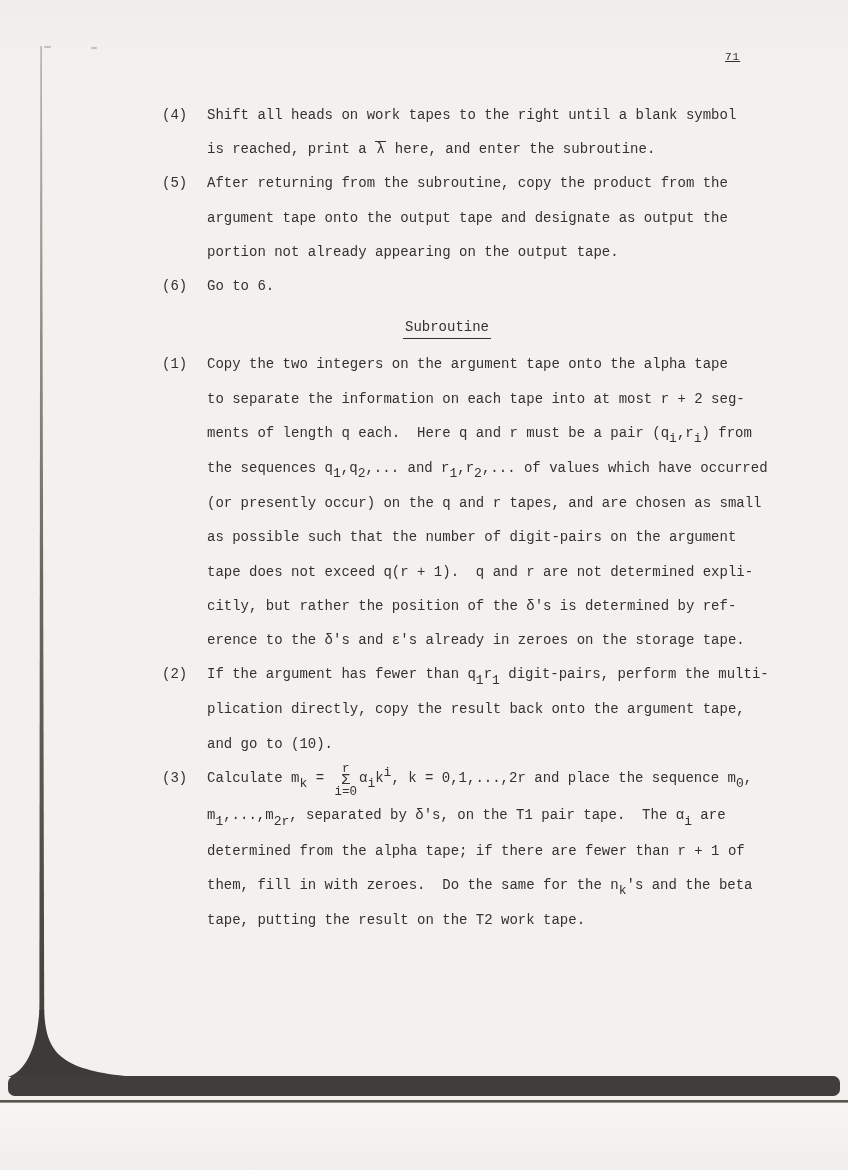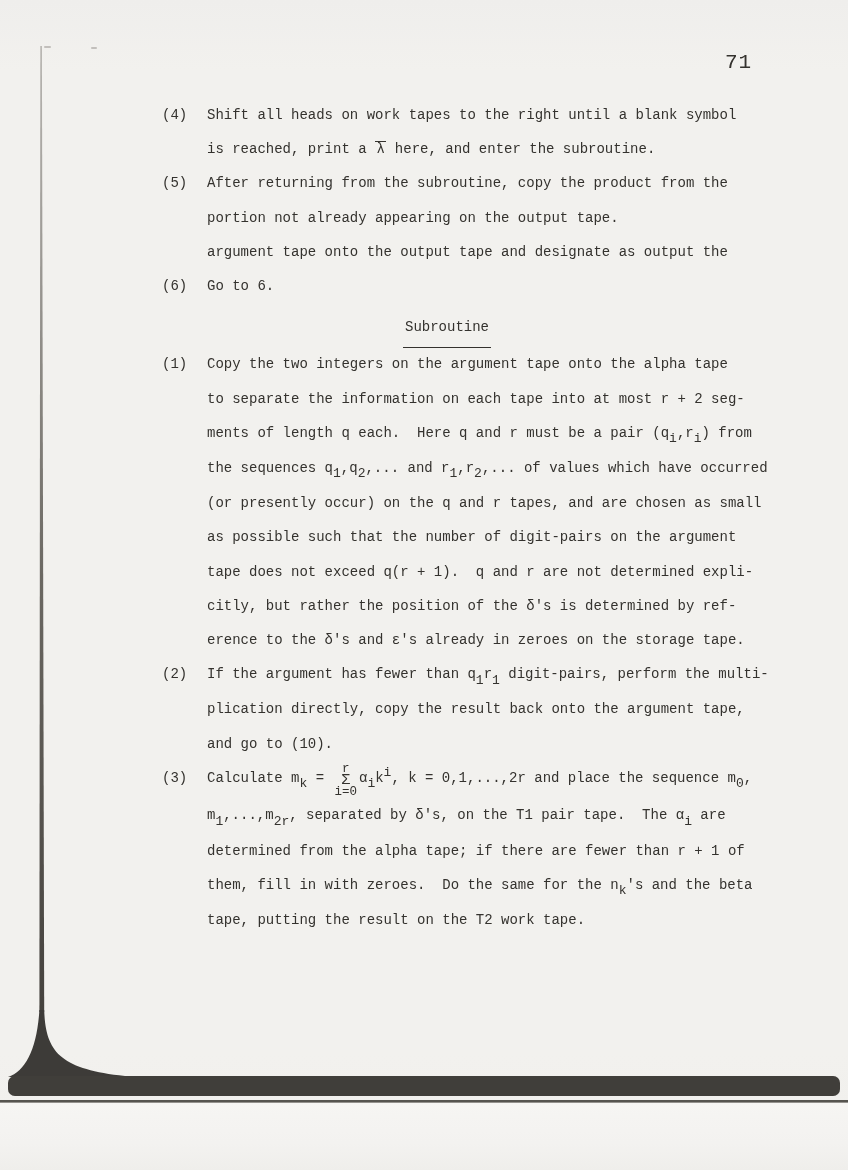--- a/index.html
+++ b/index.html
@@ -5,21 +5,21 @@
   html,body{margin:0;padding:0;}
   body{
     width:848px;height:1170px;overflow:hidden;position:relative;
     background:linear-gradient(180deg,#efeeec 0%,#f2f1ee 6%,#f2f1ee 90%,#f0efec 100%);
     font-family:"Liberation Mono","DejaVu Sans Mono",monospace;
     color:#34322e;
   }
   .page{position:absolute;inset:0;}
   .pagenum{
     position:absolute;left:725px;top:51px;
-    font-size:21px;letter-spacing:1px;
+    font-size:11px;letter-spacing:1px;text-decoration:underline;
   }
   .textblock{
     position:absolute;left:162px;top:98px;width:630px;
     font-size:14px;line-height:34.2px;
   }
   .item{position:relative;padding-left:45px;}
   .num{position:absolute;left:0;top:0;}
   .line{white-space:pre;}
   .sb{position:relative;top:0.42em;font-size:0.93em;}
   .sp{position:relative;top:-0.42em;font-size:0.93em;}
@@ -27,21 +27,21 @@
   .sum{
     display:inline-block;text-align:center;vertical-align:-13px;
     line-height:11.5px;margin:0 2px;
   }
   .sum-row{display:block;font-size:12.5px;}
   .sum-sym{font-size:15px;}
   .heading{
     text-align:center;position:relative;left:-30px;
     margin-top:7px;margin-bottom:3px;
   }
-  .heading span{border-bottom:1.7px solid #34322e;padding:0 2px 12px 2px;}
+  .heading span{border-bottom:1.7px solid #34322e;padding:0 2px 3px 2px;}
   
   .artifact-svg{position:absolute;left:0;top:0;pointer-events:none;}
   .speck{position:absolute;background:#9a9894;height:2px;border-radius:1px;opacity:0.55;}
   .speck1{left:44px;top:46px;width:7px;}
   .speck2{left:91px;top:47px;width:6px;}
   .bottom-area{
     position:absolute;left:0;top:1103px;width:848px;height:67px;
     background:linear-gradient(180deg,#f6f5f3 0%,#f3f2f0 60%,#efeeeb 100%);
   }
 </style>
@@ -58,22 +58,22 @@
   <div class="textblock">
     <div id="main-list">
         <div class="item">
           <span class="num">(4)</span>
           <div class="line"><span>Shift all heads on work tapes to the right until a blank symbol</span></div>
           <div class="line"><span>is reached, print a </span><span class="ov">λ</span><span> here, and enter the subroutine.</span></div>
         </div>
         <div class="item">
           <span class="num">(5)</span>
           <div class="line"><span>After returning from the subroutine, copy the product from the</span></div>
+          <div class="line"><span>argument tape onto the output tape and designate as output the</span></div>
           <div class="line"><span>portion not already appearing on the output tape.</span></div>
-          <div class="line"><span>argument tape onto the output tape and designate as output the</span></div>
         </div>
         <div class="item">
           <span class="num">(6)</span>
           <div class="line"><span>Go to 6.</span></div>
         </div>
       </div>
     <div class="heading">
       <span>Subroutine</span>
     </div>
     <div id="sub-list">

